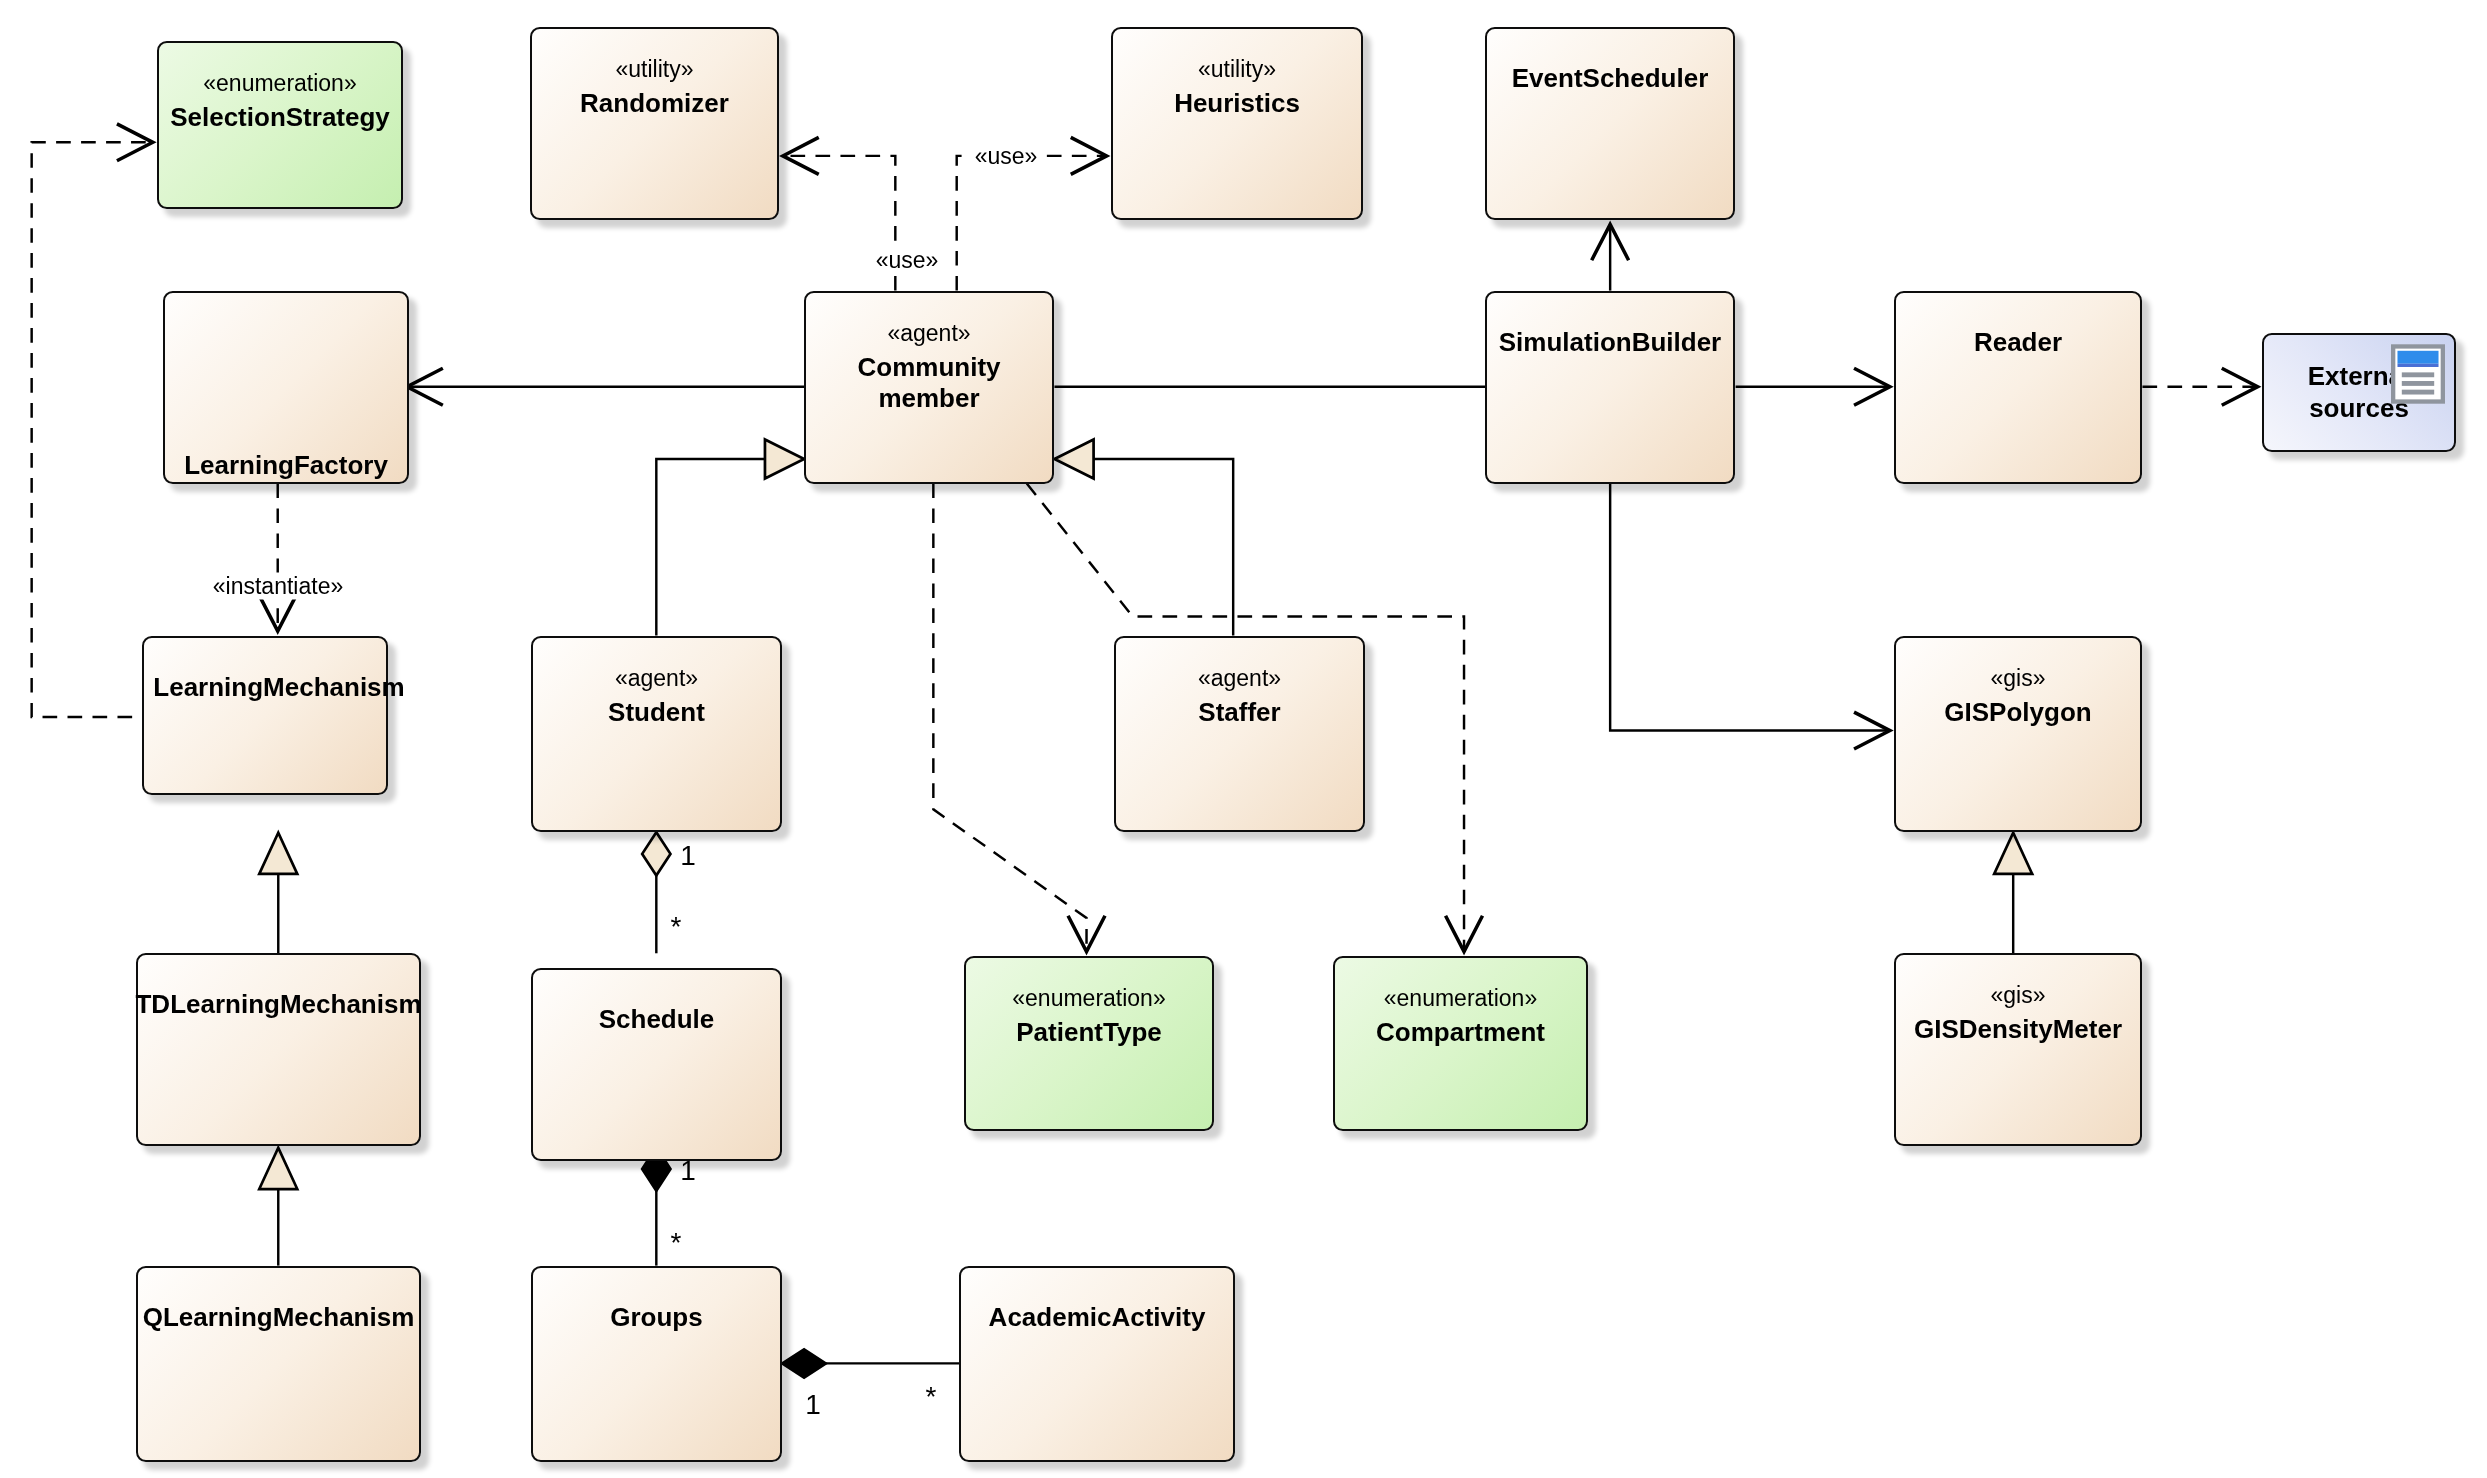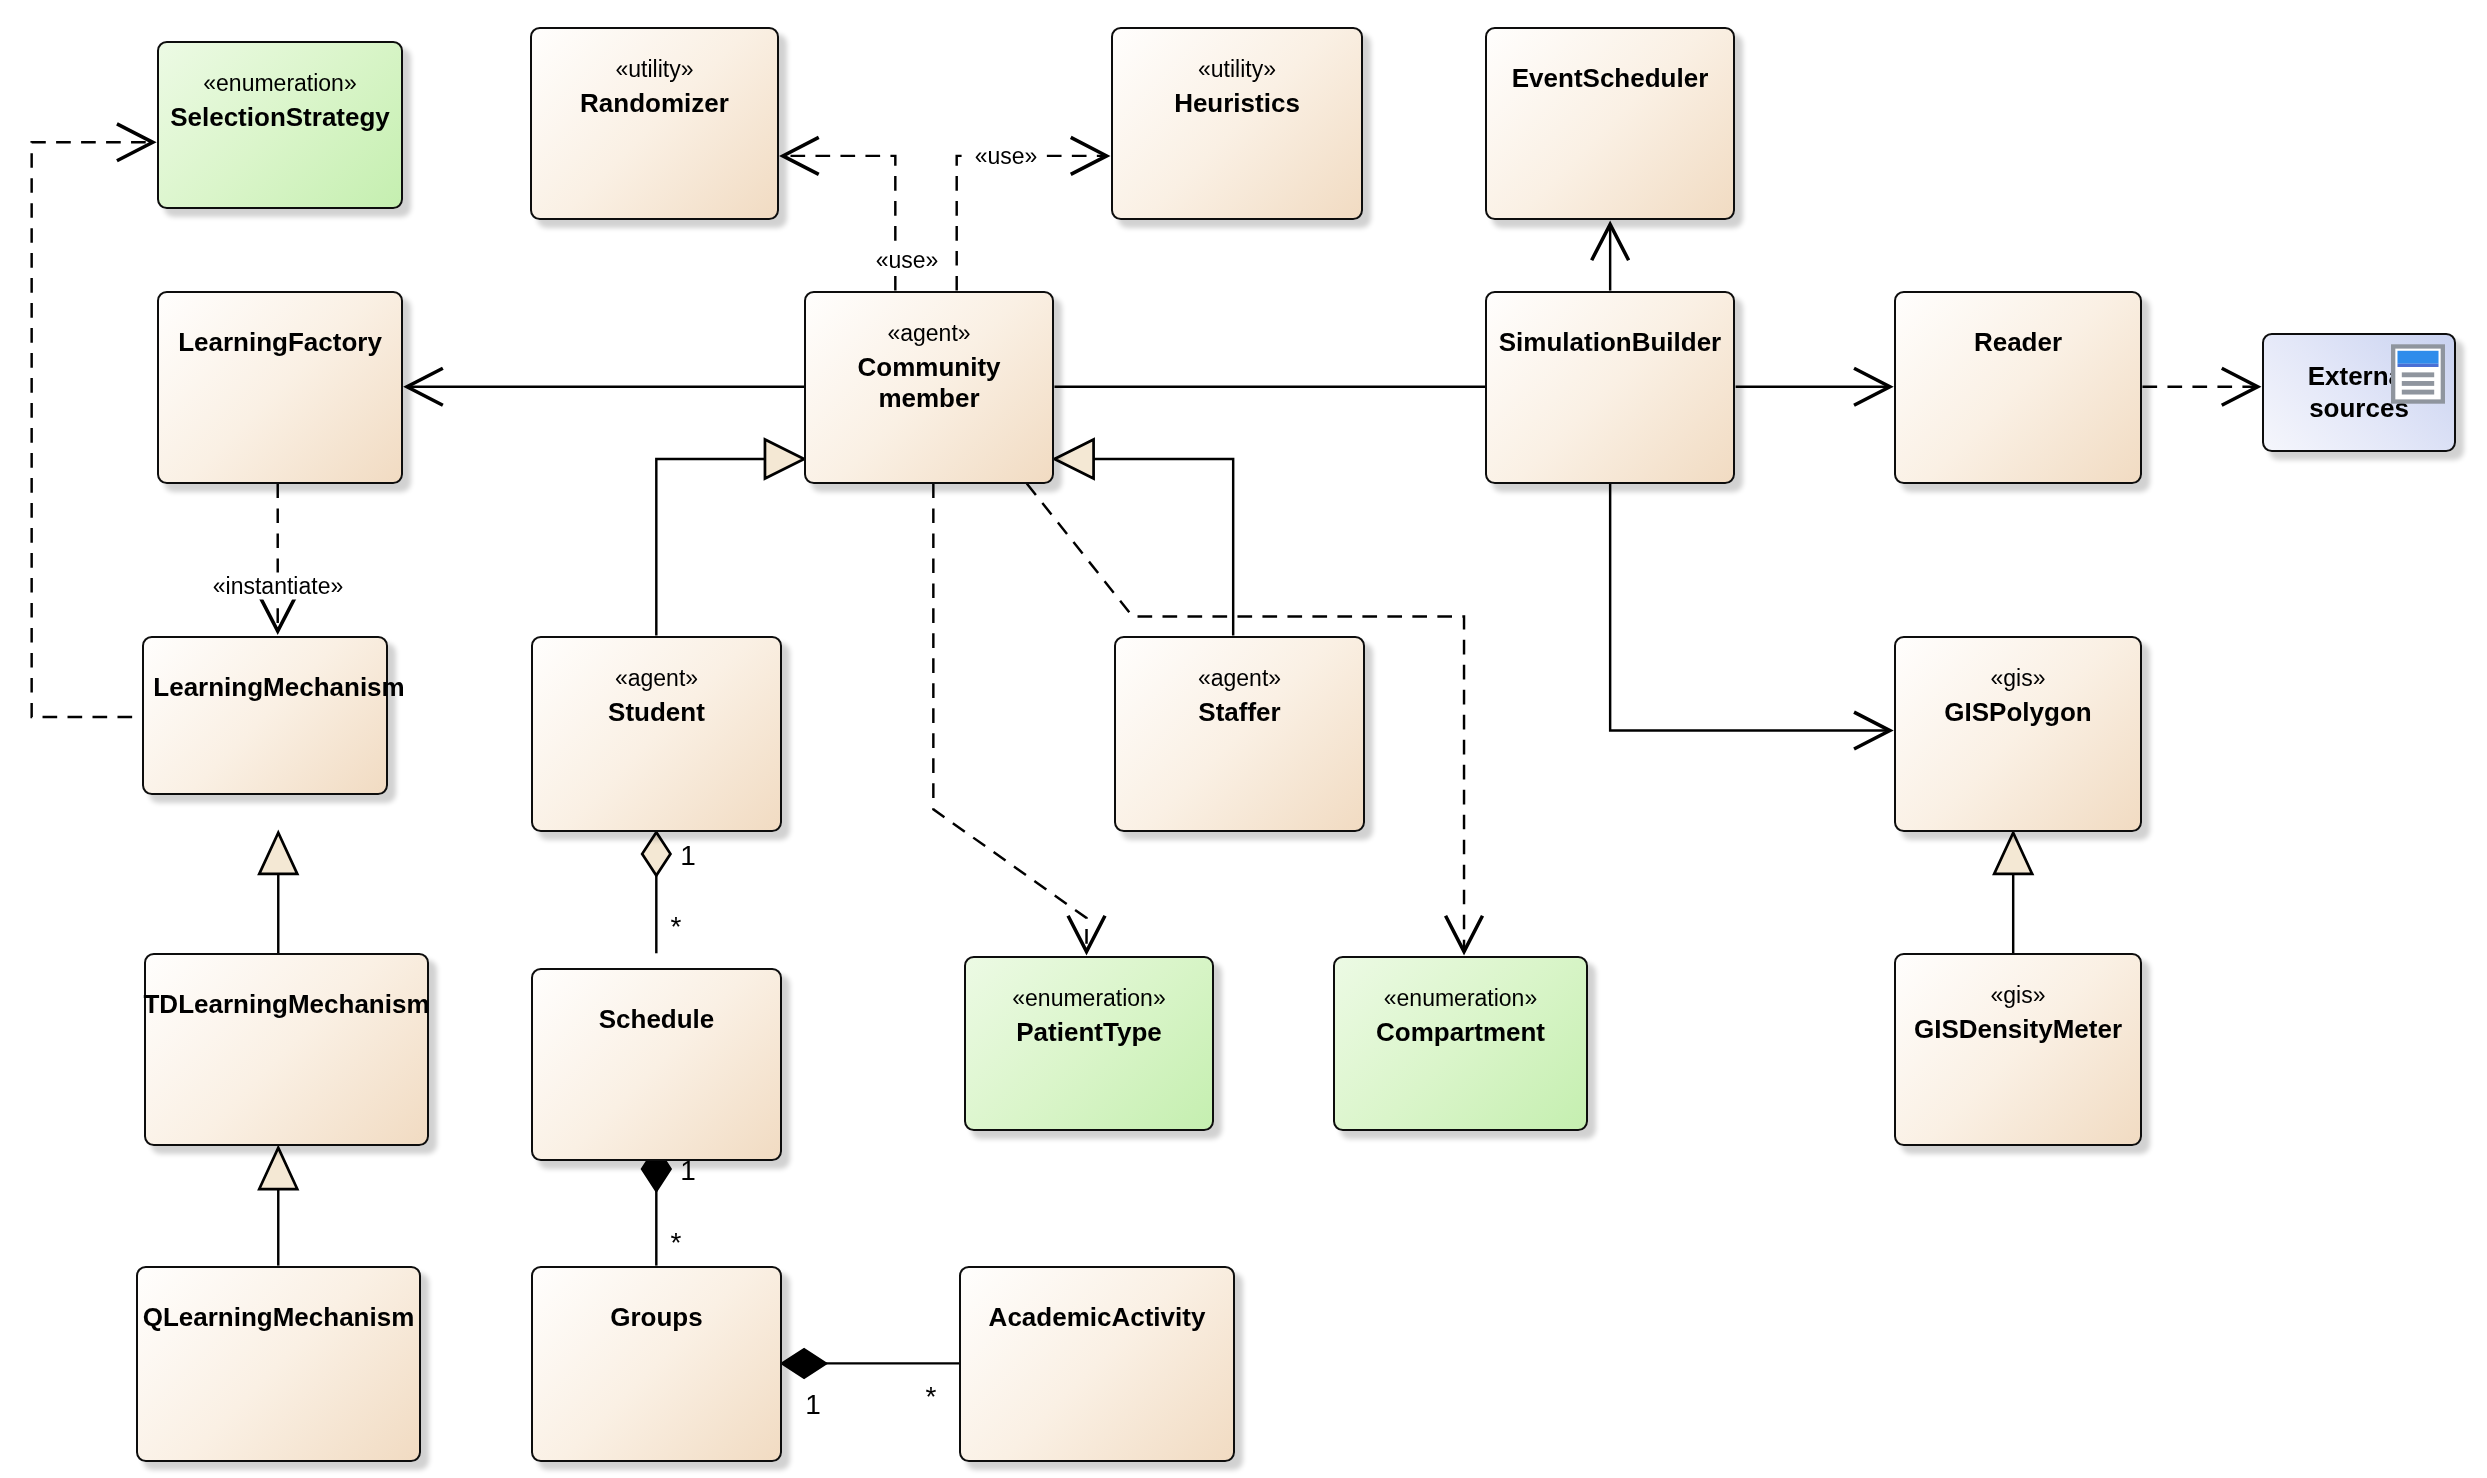--- a/index.html
+++ b/index.html
@@ -109,21 +109,21 @@
 
   <div class="node kind-class" style="left:1111px;top:27px;width:252px;height:193px;">
     <span class="stereo">«utility»</span>
     <span class="name">Heuristics</span>
   </div>
 
   <div class="node kind-class plain" style="left:1485px;top:27px;width:250px;height:193px;">
     <span class="name">EventScheduler</span>
   </div>
 
-  <div class="node kind-class plain" style="left:157px;top:291px;width:246px;height:193px;">
+  <div class="node kind-class plain" style="left:163px;top:291px;width:246px;height:193px;justify-content:flex-end;">
     <span class="name">LearningFactory</span>
   </div>
 
   <div class="node kind-class narrow" style="left:804px;top:291px;width:250px;height:193px;">
     <span class="stereo">«agent»</span>
     <span class="name">Community member</span>
   </div>
 
   <div class="node kind-class plain" style="left:1894px;top:291px;width:248px;height:193px;">
     <span class="name">Reader</span>
@@ -159,21 +159,21 @@
   <div class="node kind-class" style="left:1114px;top:636px;width:251px;height:196px;">
     <span class="stereo">«agent»</span>
     <span class="name">Staffer</span>
   </div>
 
   <div class="node kind-class" style="left:1894px;top:636px;width:248px;height:196px;">
     <span class="stereo">«gis»</span>
     <span class="name">GISPolygon</span>
   </div>
 
-  <div class="node kind-class plain" style="left:144px;top:953px;width:285px;height:193px;">
+  <div class="node kind-class plain" style="left:136px;top:953px;width:285px;height:193px;">
     <span class="name">TDLearningMechanism</span>
   </div>
 
   <div class="node kind-class plain" style="left:531px;top:953px;width:251px;height:193px;margin-top:15px;">
     <span class="name">Schedule</span>
   </div>
 
   <div class="node kind-enumeration" style="left:964px;top:956px;width:250px;height:175px;">
     <span class="stereo">«enumeration»</span>
     <span class="name">PatientType</span>

